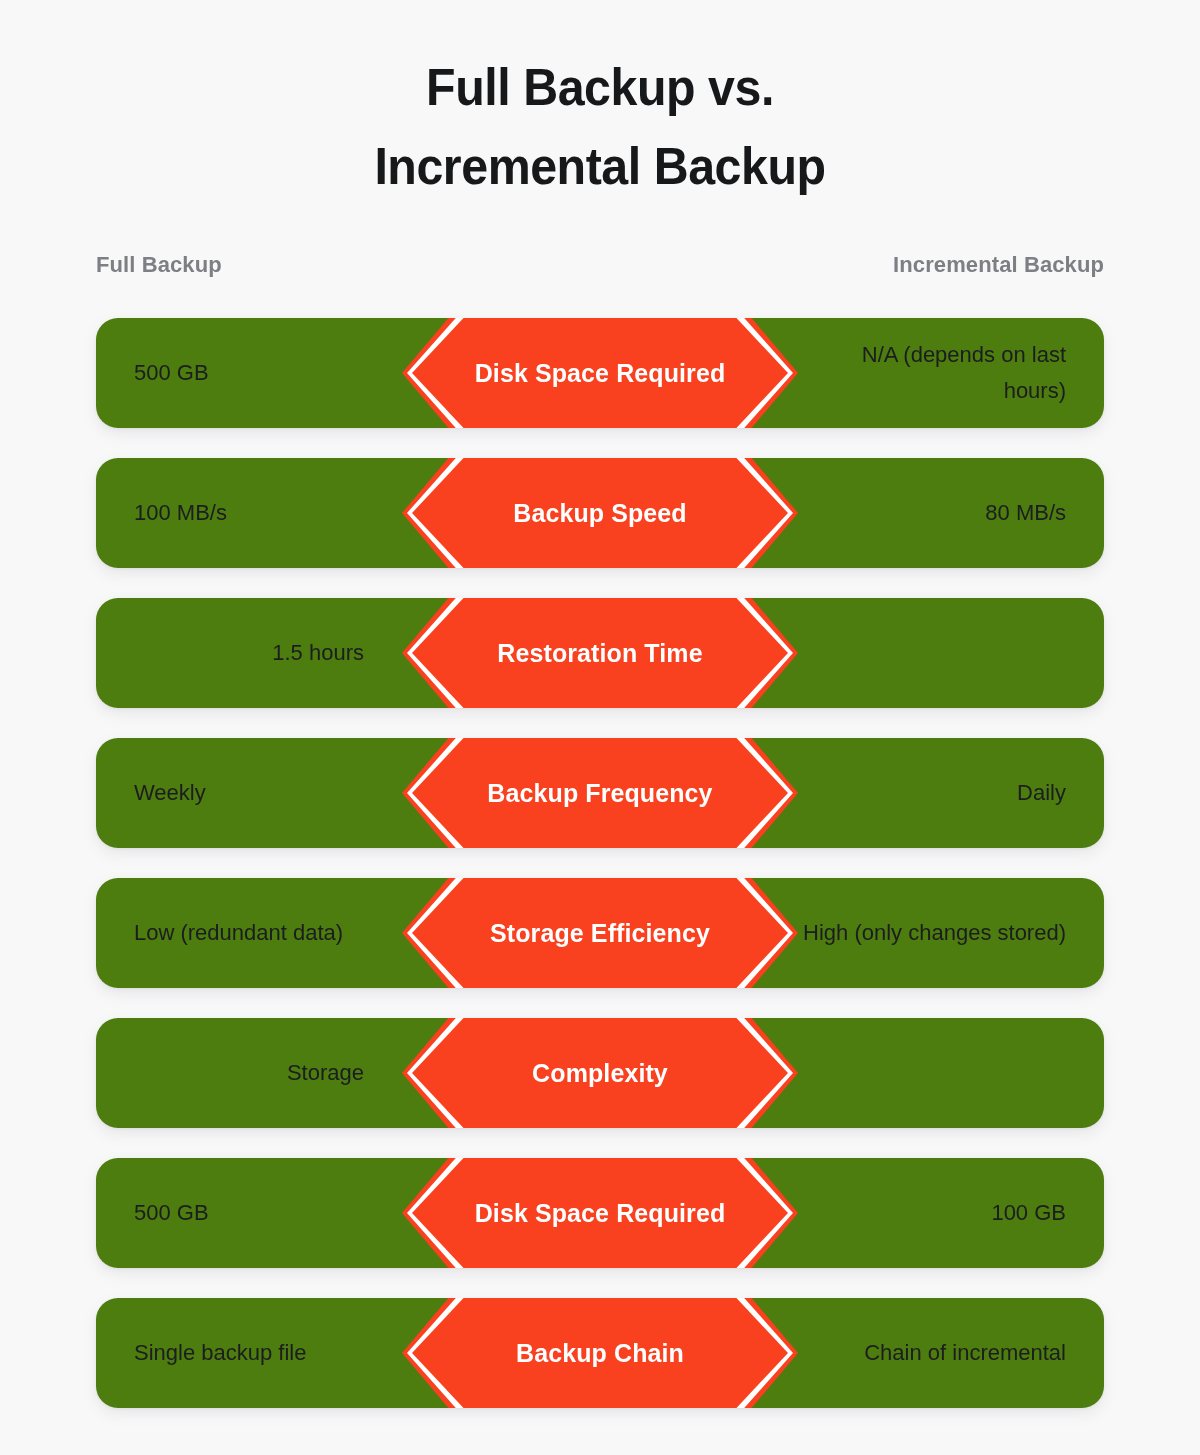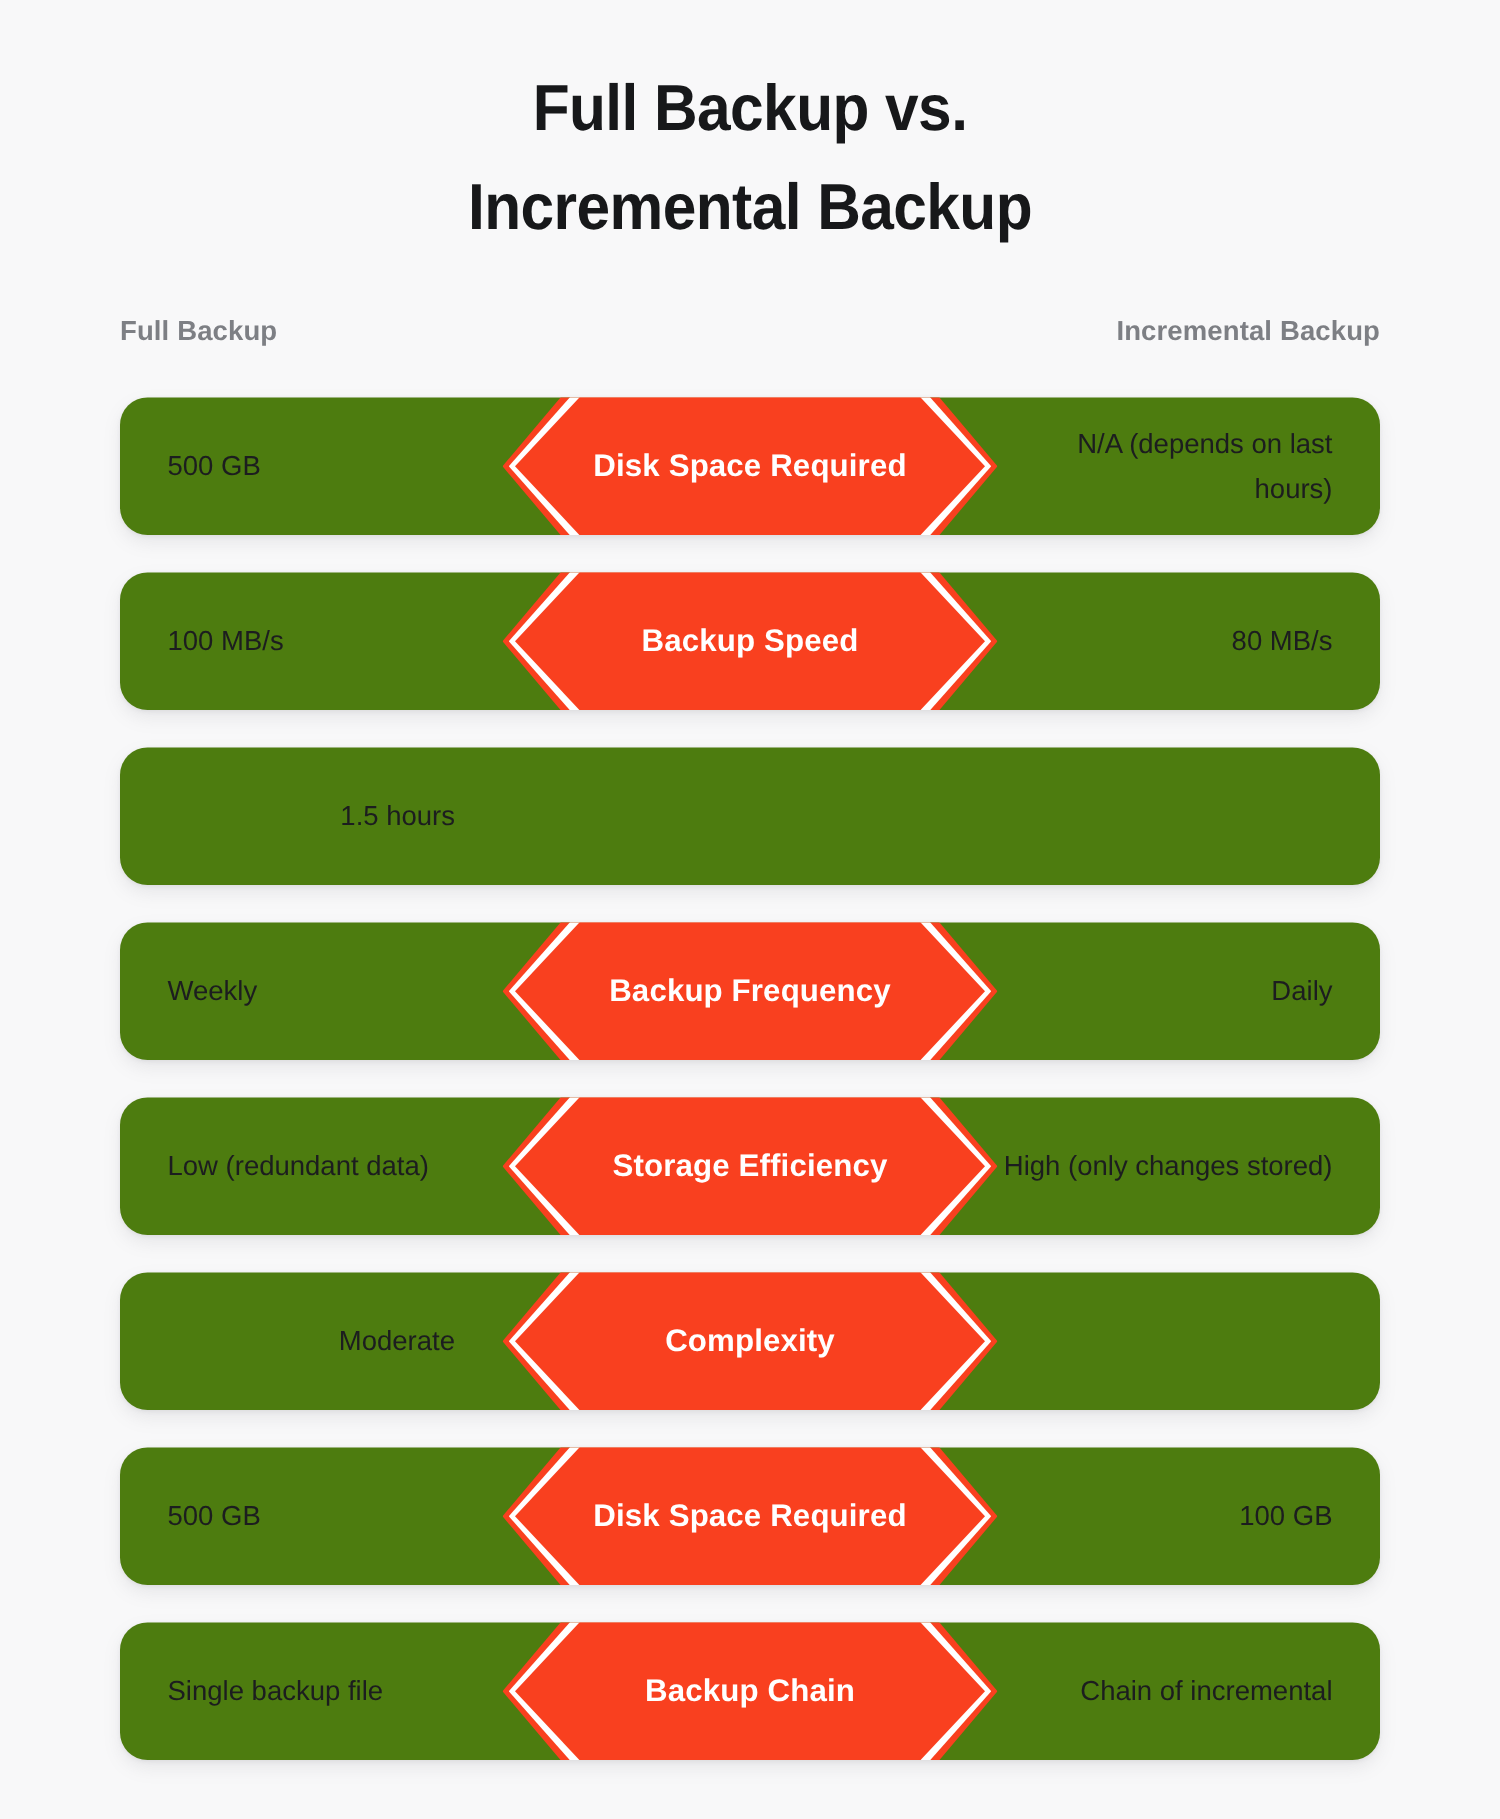--- a/index.html
+++ b/index.html
@@ -165,20 +165,28 @@
         <div class="badge-clip">
           <div class="hex-outer"></div>
           <div class="hex-gap"></div>
           <div class="hex-inner"></div>
           <div class="badge-label">Backup Speed</div>
         </div>
       </div>
       <div class="cell cell-right">80 MB/s</div>
     </div>
     <div class="row">
+      <div class="badge">
+        <div class="badge-clip">
+          <div class="hex-outer"></div>
+          <div class="hex-gap"></div>
+          <div class="hex-inner"></div>
+          <div class="badge-label">Restoration Time</div>
+        </div>
+      </div>
       <div class="cell cell-right">1.5 hours</div>
     </div>
     <div class="row">
       <div class="cell cell-left">Weekly</div>
       <div class="badge">
         <div class="badge-clip">
           <div class="hex-outer"></div>
           <div class="hex-gap"></div>
           <div class="hex-inner"></div>
           <div class="badge-label">Backup Frequency</div>
@@ -200,21 +208,21 @@
     </div>
     <div class="row">
       <div class="badge">
         <div class="badge-clip">
           <div class="hex-outer"></div>
           <div class="hex-gap"></div>
           <div class="hex-inner"></div>
           <div class="badge-label">Complexity</div>
         </div>
       </div>
-      <div class="cell cell-right">Moderate</div>
+      <div class="cell cell-right">Storage</div>
     </div>
     <div class="row">
       <div class="cell cell-left">500 GB</div>
       <div class="badge">
         <div class="badge-clip">
           <div class="hex-outer"></div>
           <div class="hex-gap"></div>
           <div class="hex-inner"></div>
           <div class="badge-label">Disk Space Required</div>
         </div>

